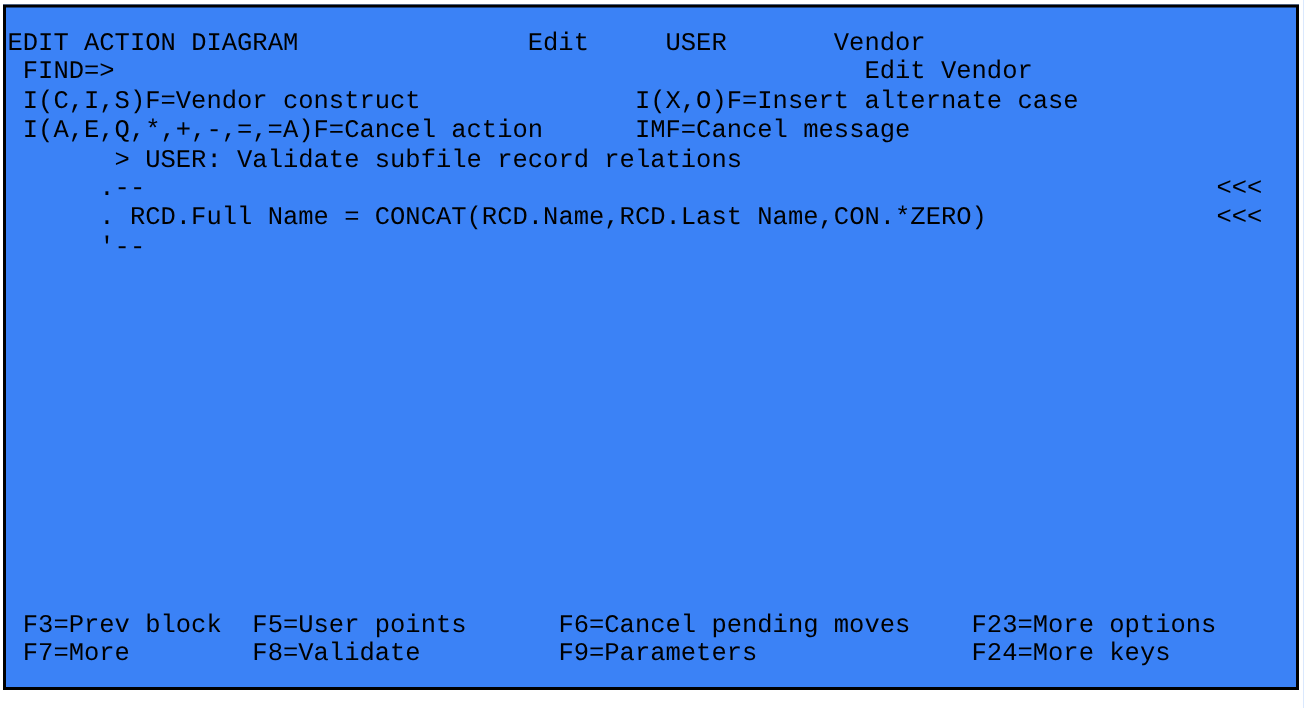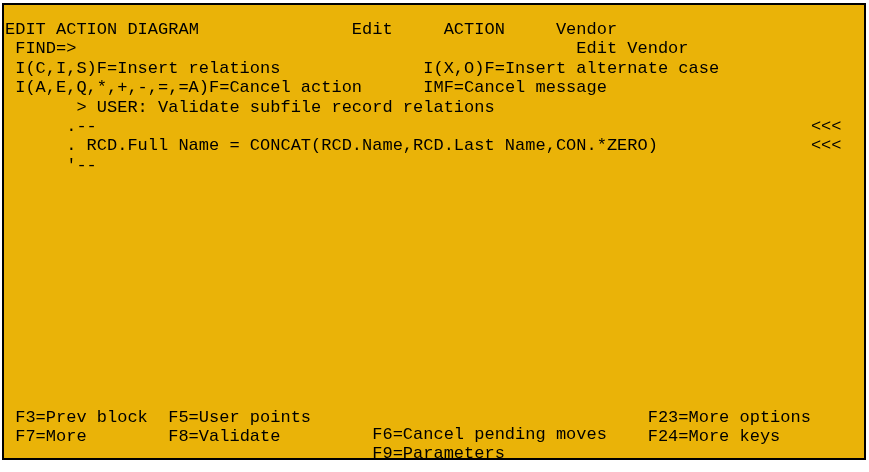--- a/index.html
+++ b/index.html
@@ -14,21 +14,21 @@
     background: #ffffff;
     overflow: hidden;
   }
   .bezel {
     position: absolute;
     left: 2px;
     top: 3px;
     right: 3px;
     bottom: 12px;
     border: 2px solid #000000;
-    background: #eab308;
+    background: #3b82f6;
     padding-left: 16px;
   }
   .screen {
     position: absolute;
     left: 0; top: 0; right: 0; bottom: 0;
     padding-top: 15px;
     padding-left: 1px;
     font-family: "Liberation Mono", "DejaVu Sans Mono", monospace;
     font-size: 17px;
     line-height: 19.4px;
@@ -43,49 +43,49 @@
     top: 0;
     white-space: pre;
   }
   
   .l0  { left: 0ch; }
   .l1  { left: 1ch; }
   .l6  { left: 6ch; }
   .l7  { left: 7ch; font-family: Liberation Mono, monospace; }
   .l16 { left: 16ch; }
   .l34 { left: 34ch; }
-  .l36 { left: 36ch; margin-top: 17px; }
+  .l36 { left: 36ch; }
   .l41 { left: 41ch; font-family: Liberation Mono, monospace; }
   .l43 { left: 43ch; }
   .l54 { left: 54ch; }
   .l56 { left: 56ch; text-align: right; }
   .l63 { left: 63ch; }
   .l79 { left: 79ch; }
 </style>
 </head>
 <body>
 
 <div class="frame">
   <div class="bezel">
     <div class="screen">
 
       <div class="row">
         <span class="seg l0">EDIT ACTION DIAGRAM</span>
         <span class="seg l34">Edit</span>
-        <span class="seg l43">ACTION</span>
+        <span class="seg l43">USER</span>
         <span class="seg l54">Vendor</span>
       </div>
 
       <div class="row">
         <span class="seg l1">FIND=&gt;</span>
         <span class="seg l56">Edit Vendor</span>
       </div>
 
       <div class="row">
-        <span class="seg l1">I(C,I,S)F=Insert relations</span>
+        <span class="seg l1">I(C,I,S)F=Vendor construct</span>
         <span class="seg l41">I(X,O)F=Insert alternate case</span>
       </div>
       <div class="row">
         <span class="seg l1">I(A,E,Q,*,+,-,=,=A)F=Cancel action</span>
         <span class="seg l41">IMF=Cancel message</span>
       </div>
 
       <div class="row">
         <span class="seg l7">&gt; USER: Validate subfile record relations</span>
       </div>

